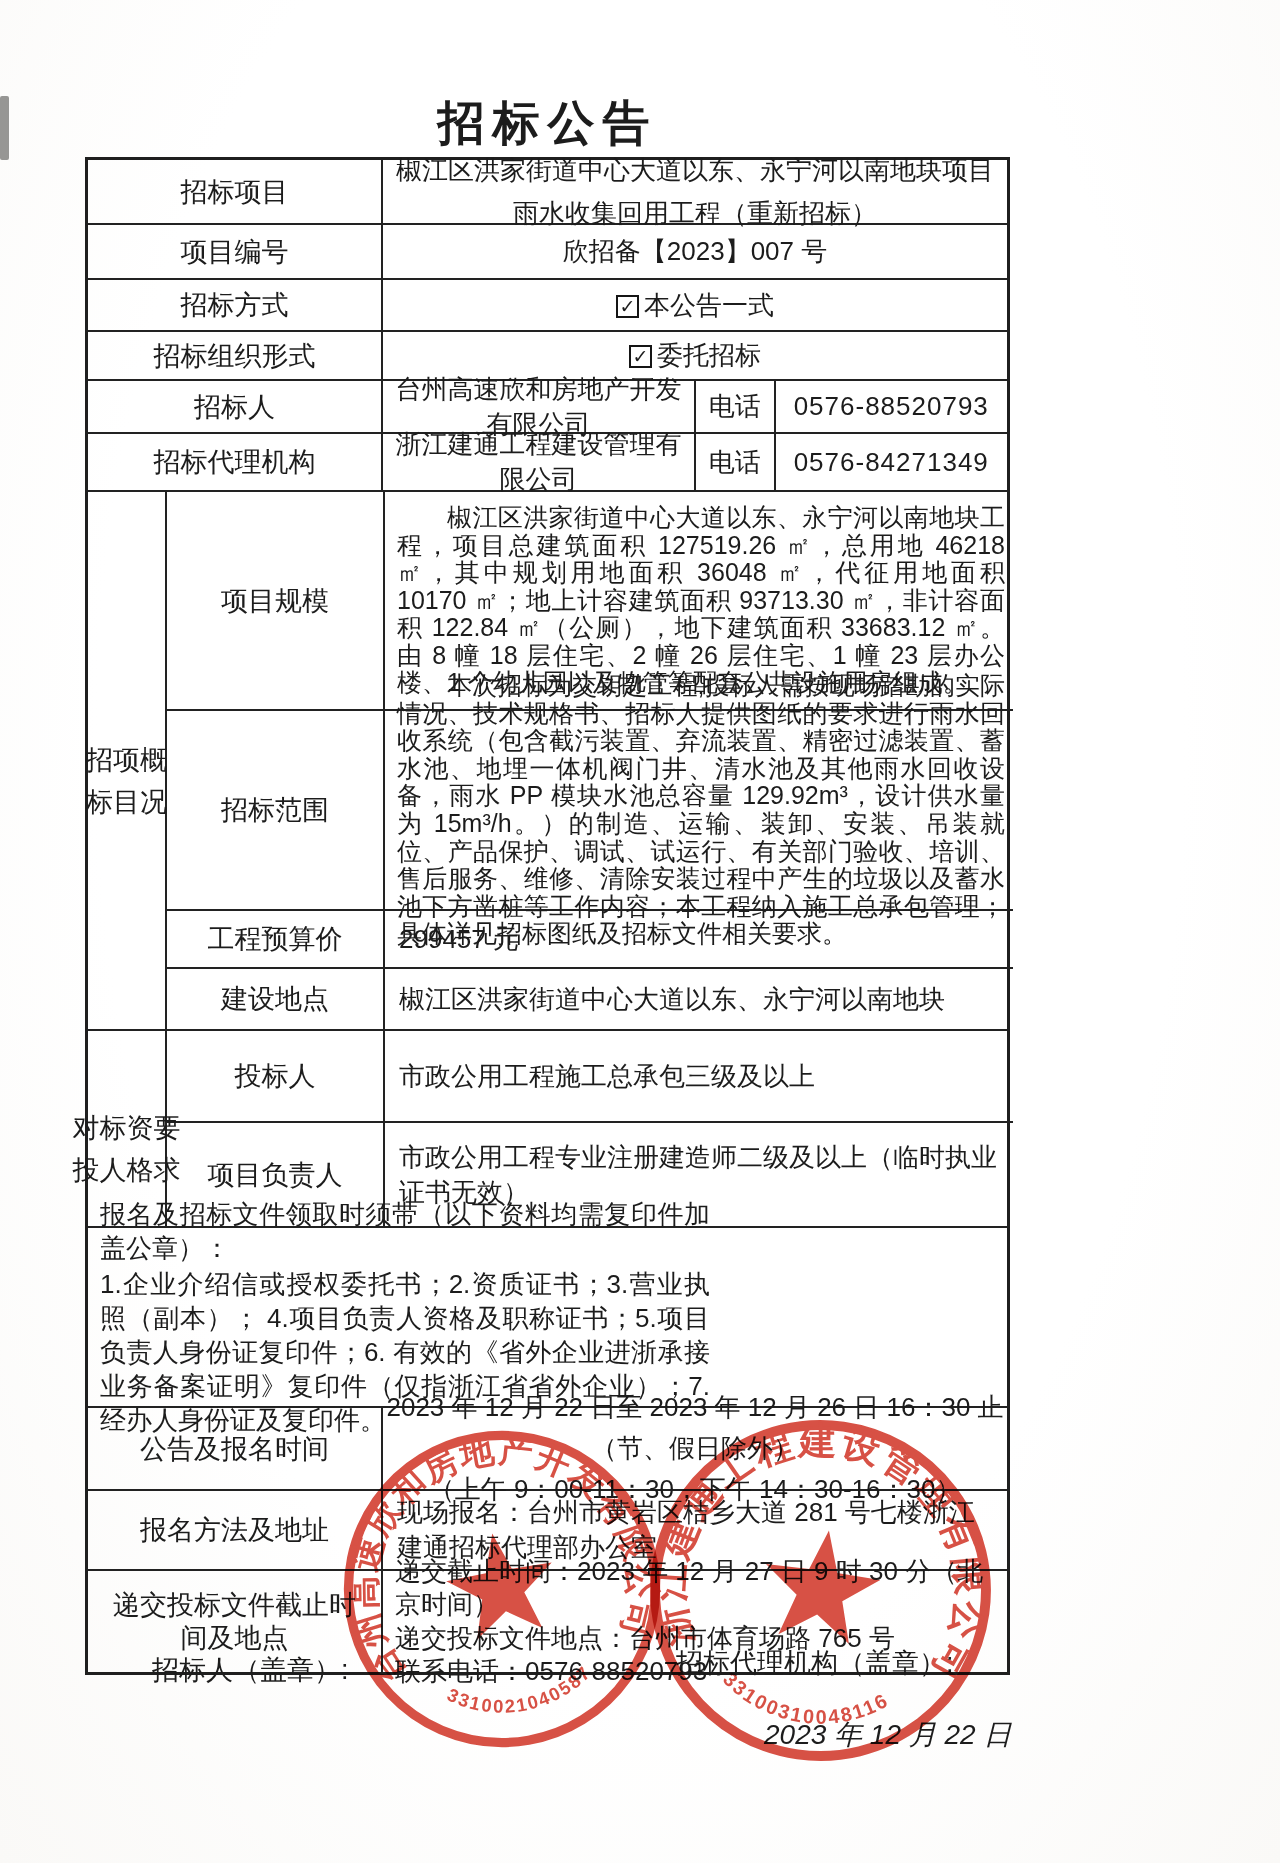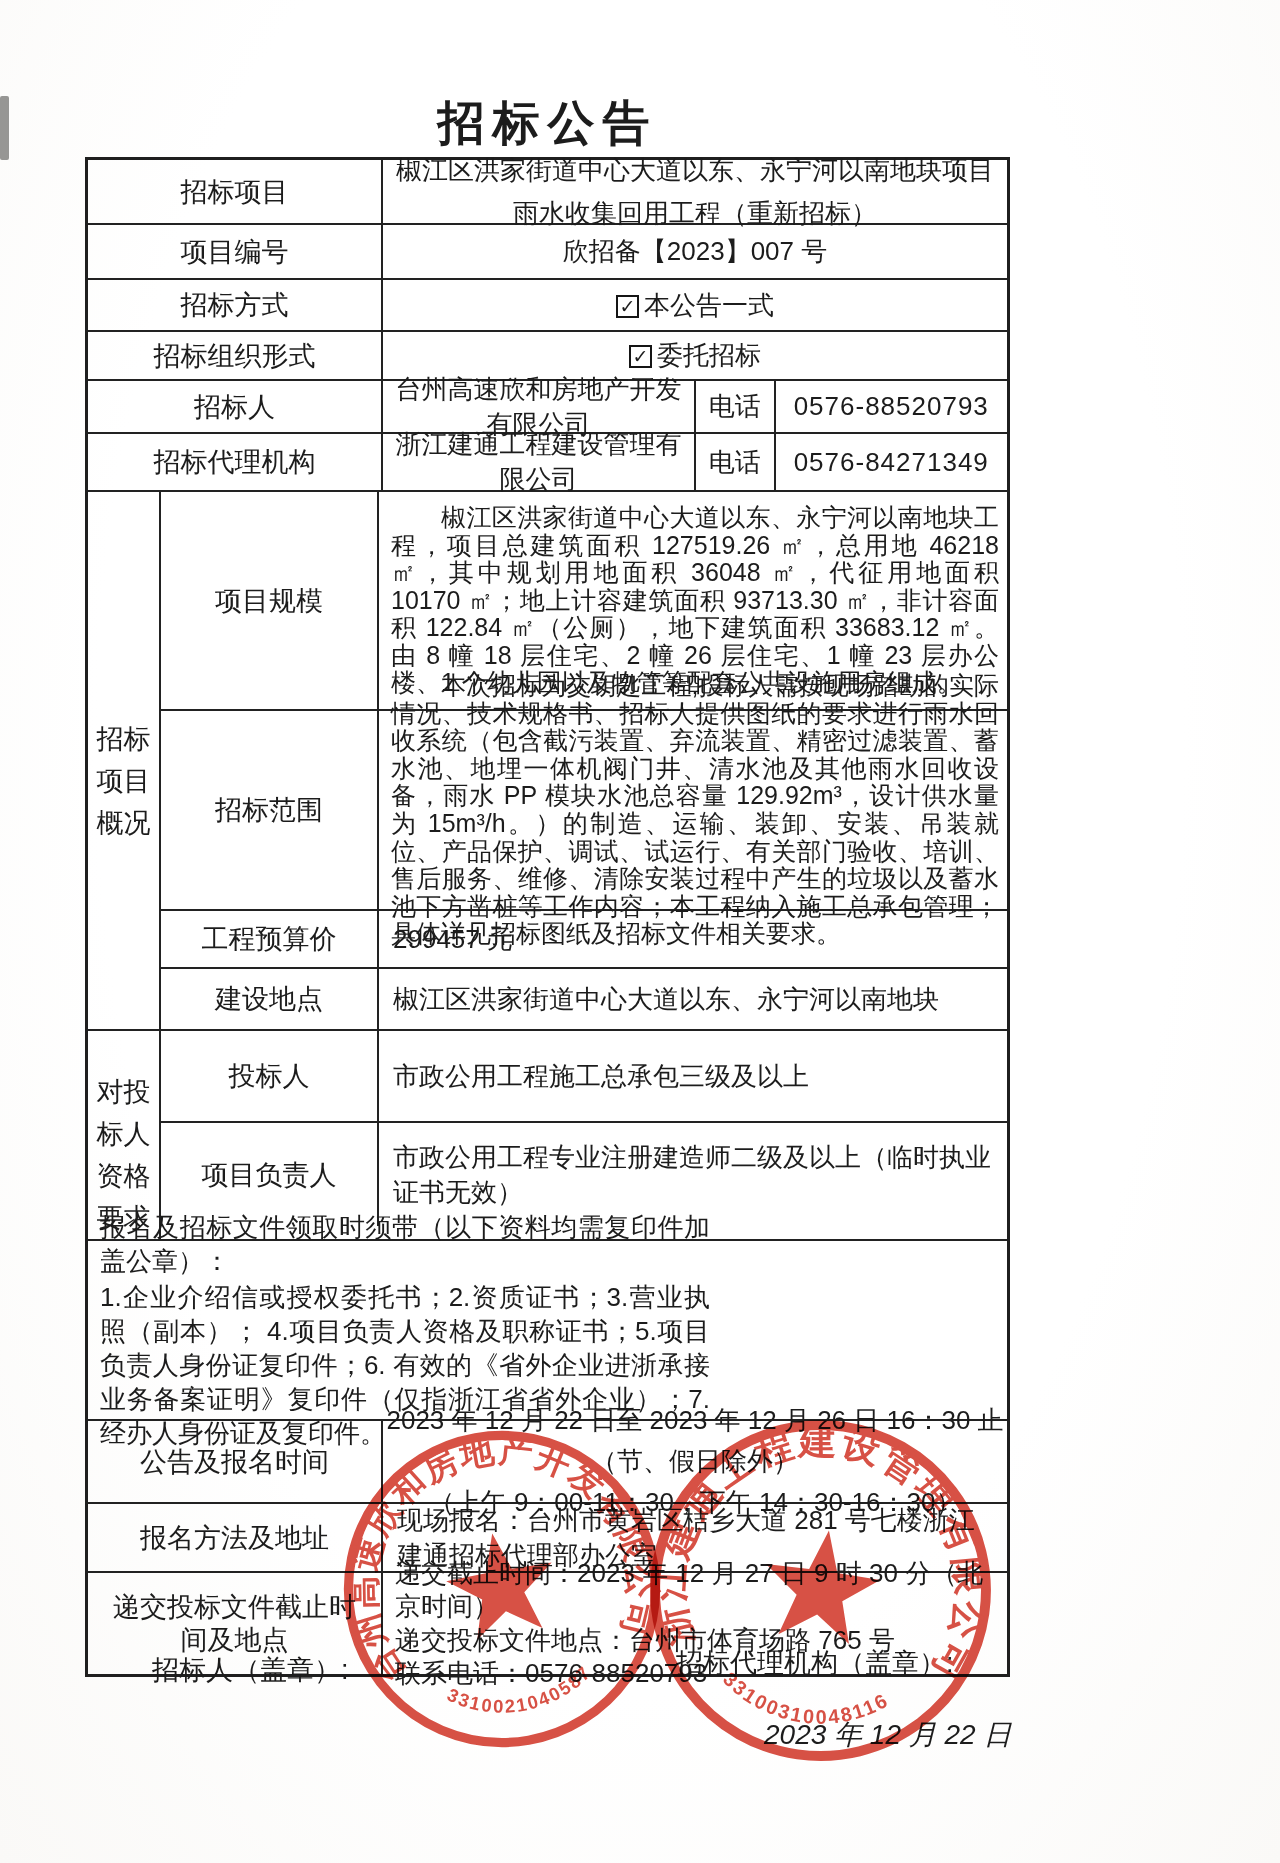--- a/index.html
+++ b/index.html
@@ -31,33 +31,33 @@
   .lbl { width:295px; justify-content:center; text-align:center; font-size:27px; }
   .val { width:630px; }
   .val.center { justify-content:center; text-align:center; }
   .val.pad, .pad { padding-left:14px; padding-right:10px; }
   .h1{height:63px}.h2{height:55px}.h3{height:52px}.h4{height:49px}
   .h5{height:53px}.h6{height:58px}
   .company { width:315px; justify-content:center; text-align:center; }
   .tellbl { width:80px; justify-content:center; }
   .phone { width:235px; justify-content:center; letter-spacing:1px; }
   .group {
-    width:77px; display:flex; flex-direction:column; align-items:center;
+    width:77px; display:flex; flex-direction:row; align-items:center;
     justify-content:center; font-size:27px; line-height:42px;margin-top:40px;
   }
   .subcol { width:848px; display:flex; flex-direction:column; }
   .subrow { display:flex; border-top:2px solid #222; }
   .subrow:first-child { border-top:none; }
   .sublbl { width:216px; justify-content:center; text-align:center; font-size:27px; }
   .subval { width:630px; }
   .para { font-size:25px; line-height:27.6px; text-align:justify; padding:6px 8px 6px 12px; }
   .indent { text-indent:2em; }
   .rh7{height:217px}.rh8{height:200px}.rh9{height:58px}.rh10{height:62px}
   .rh11{height:90px}.rh12{height:105px}
-  .h13{height:180px}.h14{height:83px}.h15{height:69px}.h16{height:103px}
+  .h13{height:180px}.h14{height:83px}.h15{height:80px}.h16{height:103px}
   .reg { flex-direction:column; align-items:flex-start; justify-content:center;
          font-size:26px; line-height:34px; padding:4px 8px 4px 12px; }
   .reg .rp { text-align:justify; }
   .reg .rp + .rp { margin-top:2px; }
   .twoline { flex-direction:column; justify-content:center; line-height:41px; }
   .lbl2 { flex-direction:column; justify-content:center; line-height:33px; font-size:27px; text-align:center; }
   .lines3 { flex-direction:column; align-items:flex-start; justify-content:center;
             line-height:33.5px; padding-left:12px; font-size:26px; }
   .cbx {
     display:inline-flex; width:23px; height:23px; border:2.5px solid #151515;

